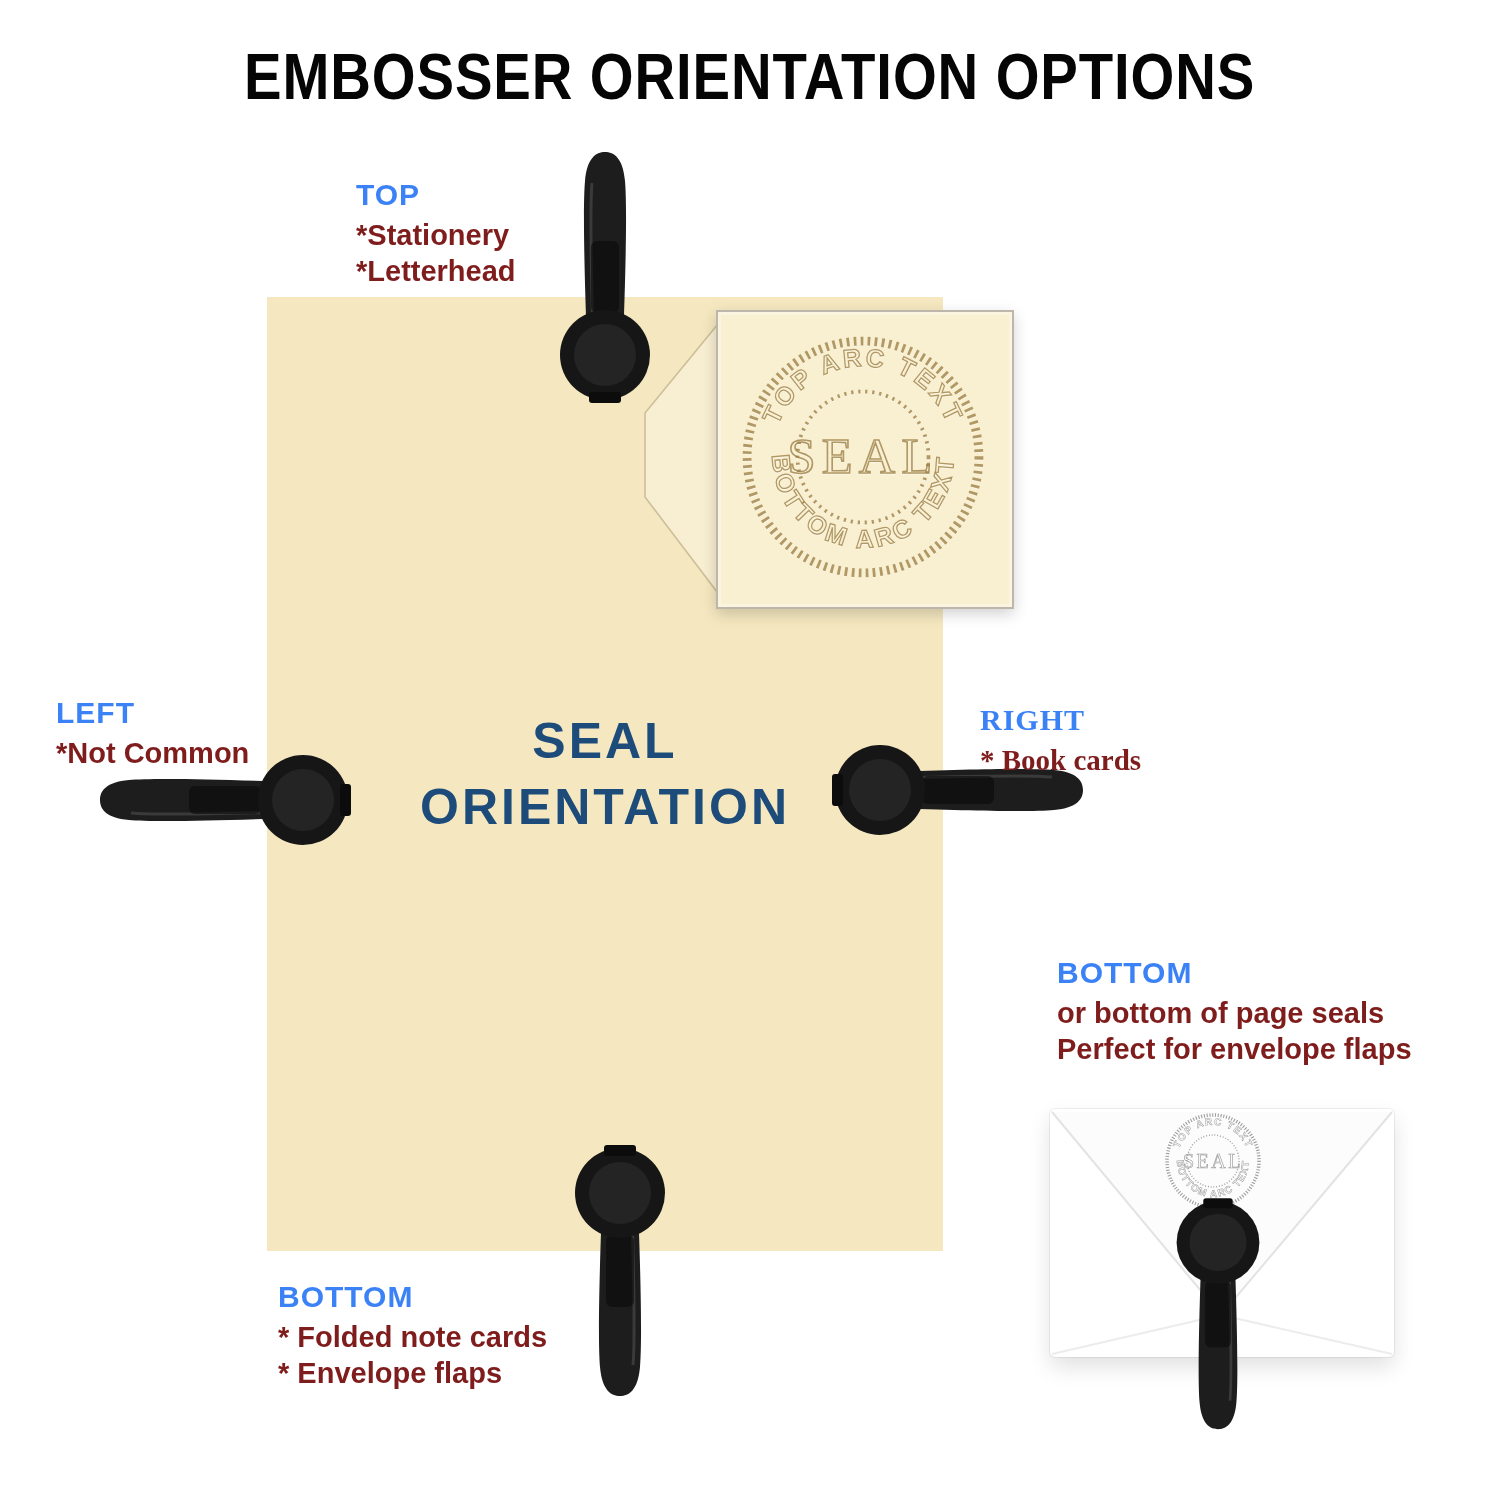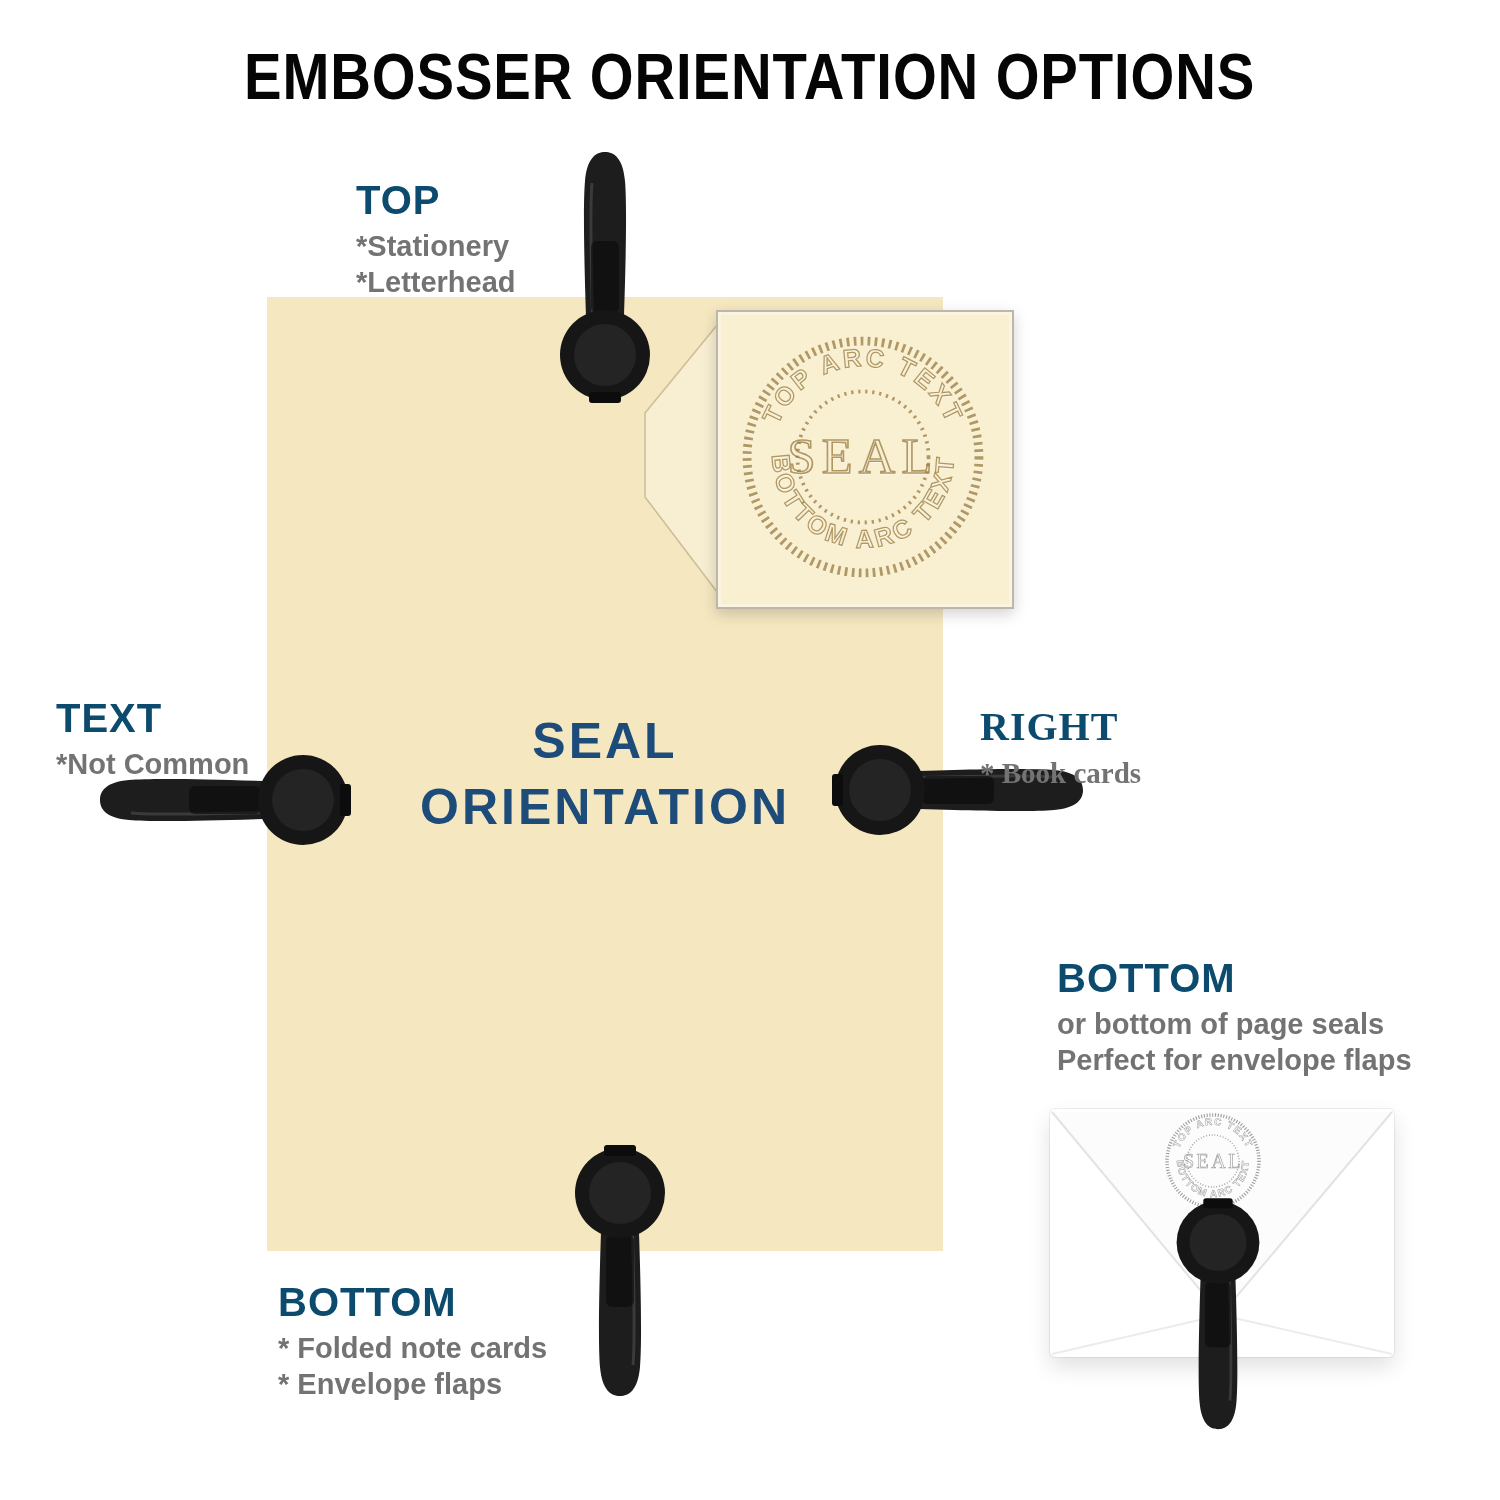--- a/index.html
+++ b/index.html
@@ -35,22 +35,22 @@
 
   .inset-card{position:absolute;left:716px;top:310px;width:294px;height:295px;
               background:#f9efd1;border:2px solid #bdb7ab;z-index:4;
               box-shadow:0 5px 14px rgba(0,0,0,0.18), inset 0 0 0 3px rgba(255,255,255,0.35);}
 
   
   .clamp{position:absolute;z-index:6;}
 
   
   .lbl{position:absolute;z-index:7;font-weight:700;}
-  .lbl .h{font-size:40px;color:#0c4a6e;letter-spacing:1px;margin-bottom:5px;}
-  .lbl .t{font-size:29px;color:#737373;line-height:36px;}
+  .lbl .h{font-size:30px;color:#3b82f6;letter-spacing:1px;margin-bottom:5px;}
+  .lbl .t{font-size:29px;color:#7f1d1d;line-height:36px;}
 
   
   .envelope{position:absolute;left:1050px;top:1109px;width:344px;height:248px;z-index:2;
             background:#ffffff;border-radius:5px;
             box-shadow:0 10px 22px rgba(0,0,0,0.12), 0 0 0 1px #f0f0f0;}
   .envelope svg{position:absolute;left:0;top:0;}
 </style>
 </head>
 <body>
 
@@ -168,21 +168,21 @@
     <rect x="44" y="247" width="32" height="11" rx="3" fill="#0c0c0c"></rect>
   </svg>
 
   <div class="lbl" style="left:356px;top:178px;">
     <div class="h">TOP</div>
     <div class="t">*Stationery</div>
     <div class="t">*Letterhead</div>
   </div>
 
   <div class="lbl" style="left:56px;top:696px;">
-    <div class="h">TEXT</div>
+    <div class="h">LEFT</div>
     <div class="t">*Not Common</div>
   </div>
 
   <div class="lbl" style="left:980px;top:703px;font-family:Liberation Serif, serif;">
     <div class="h">RIGHT</div>
     <div class="t">* Book cards</div>
   </div>
 
   <div class="lbl" style="left:278px;top:1280px;">
     <div class="h">BOTTOM</div>

